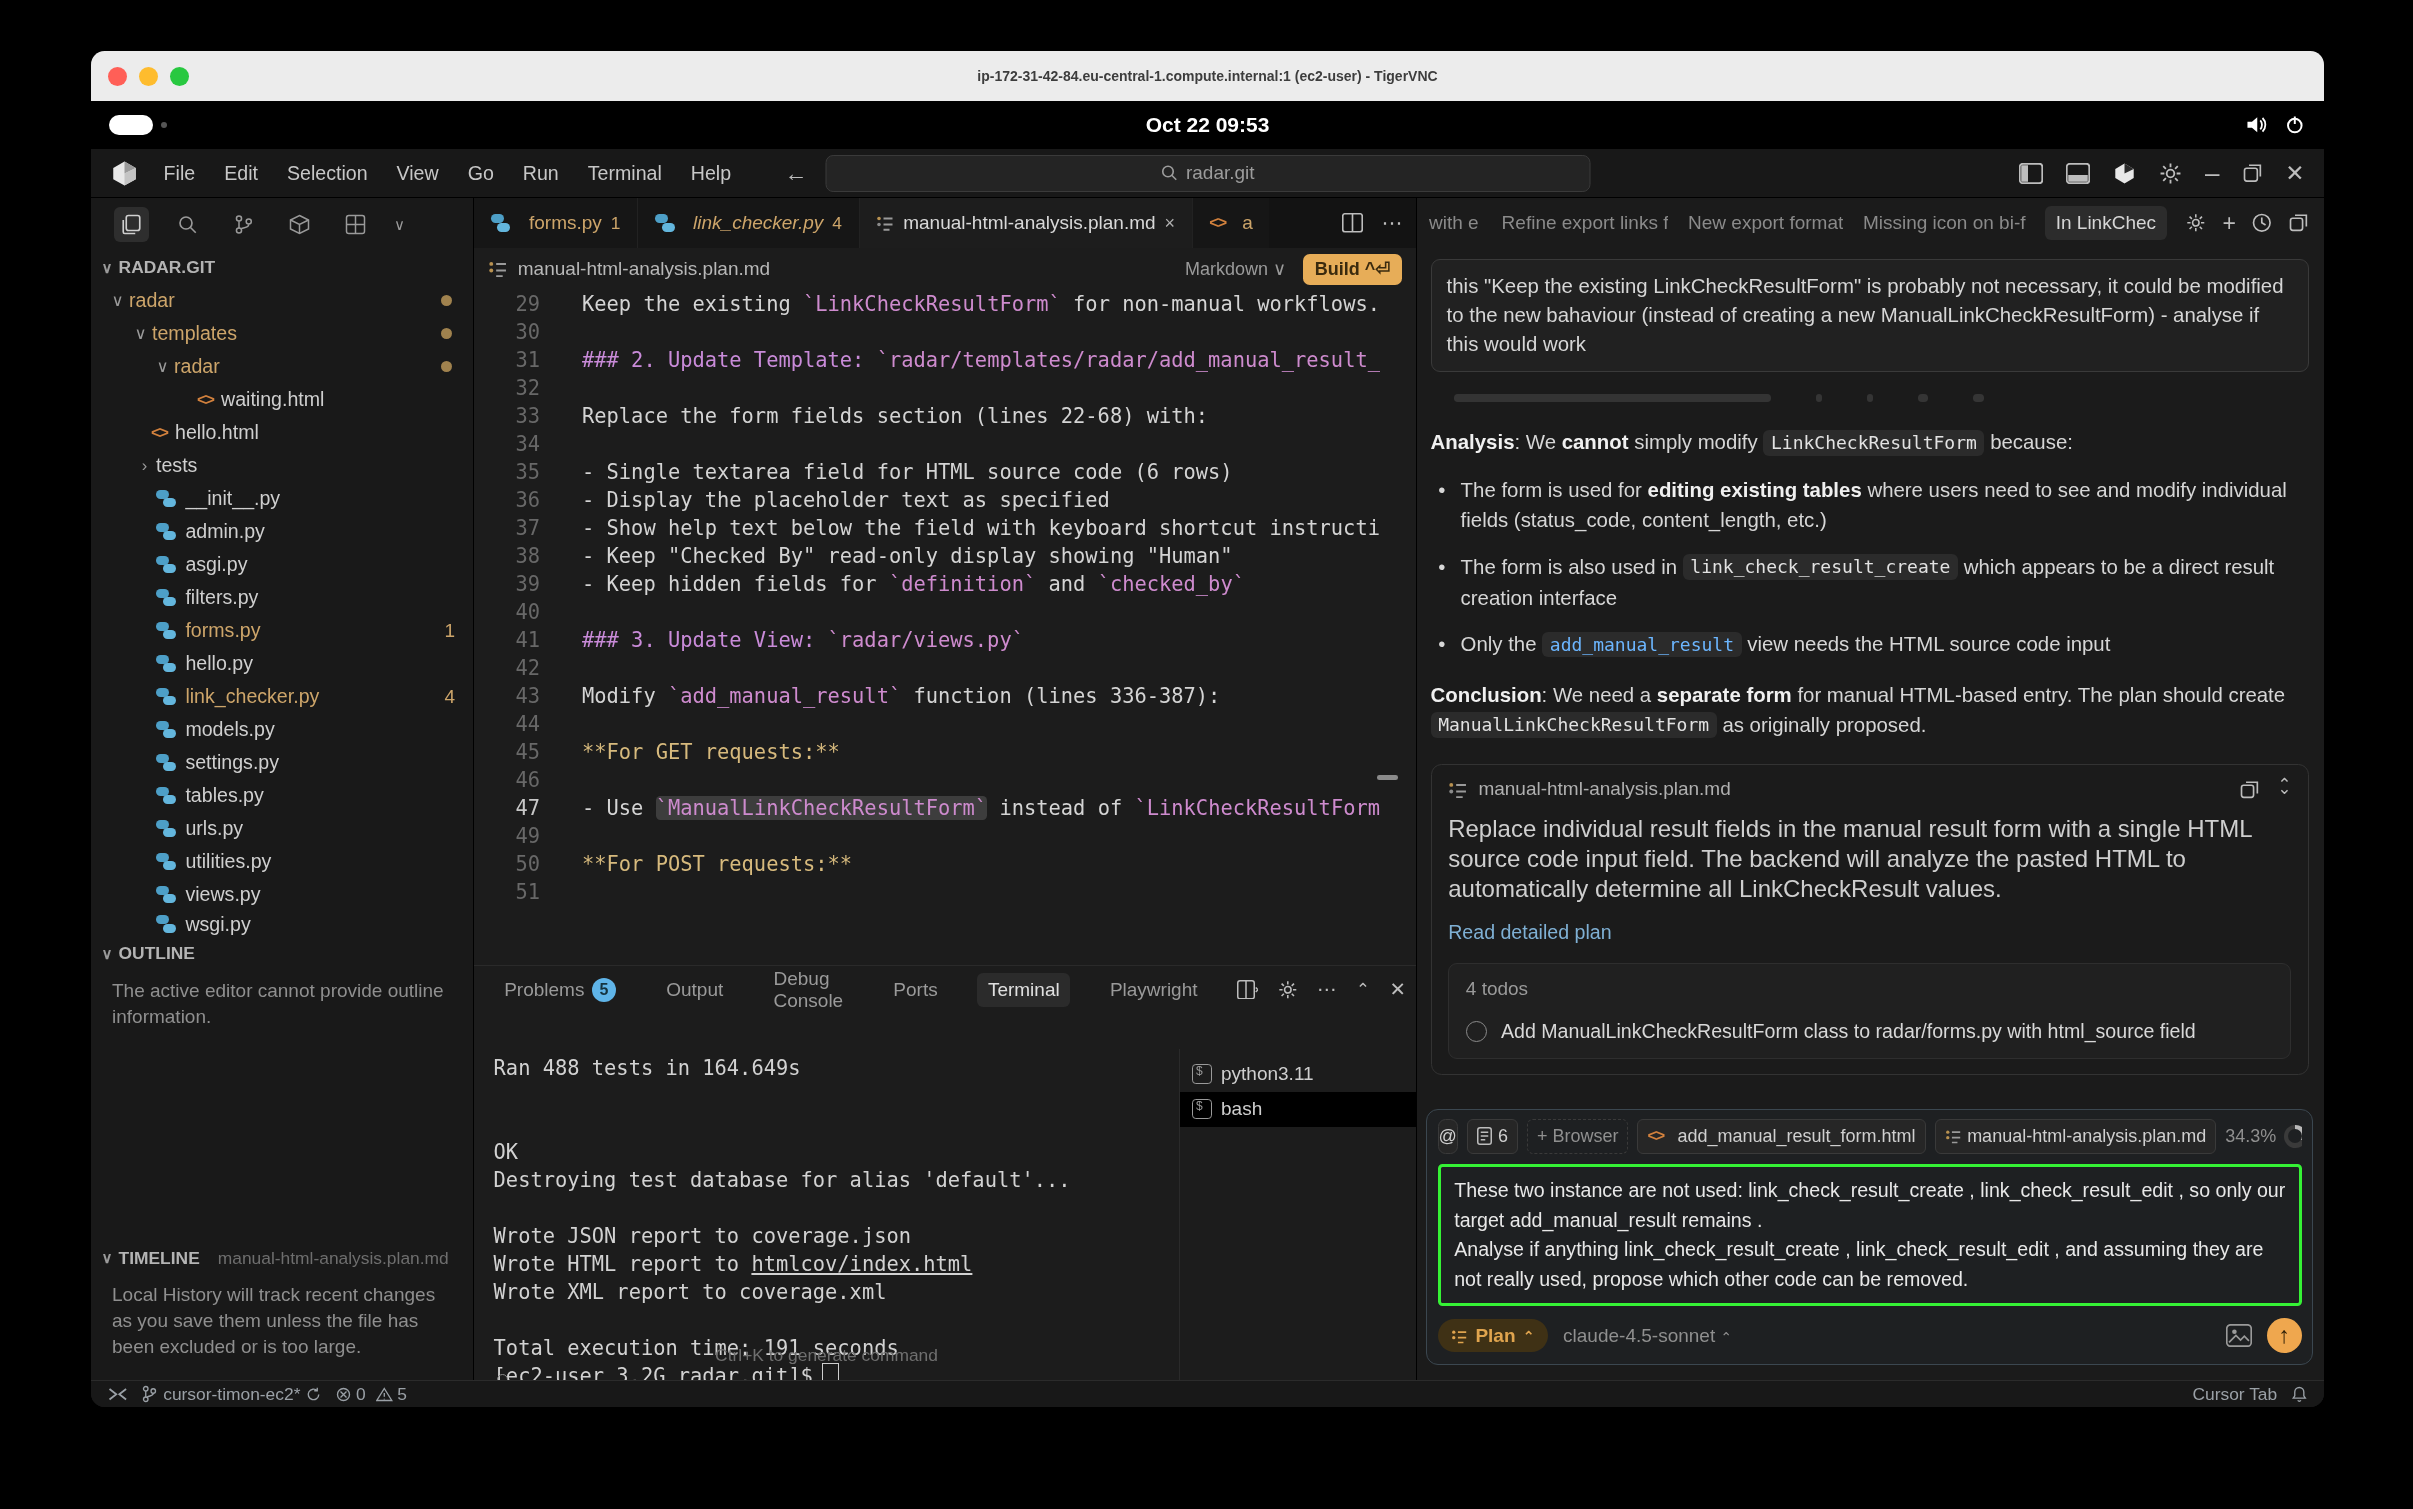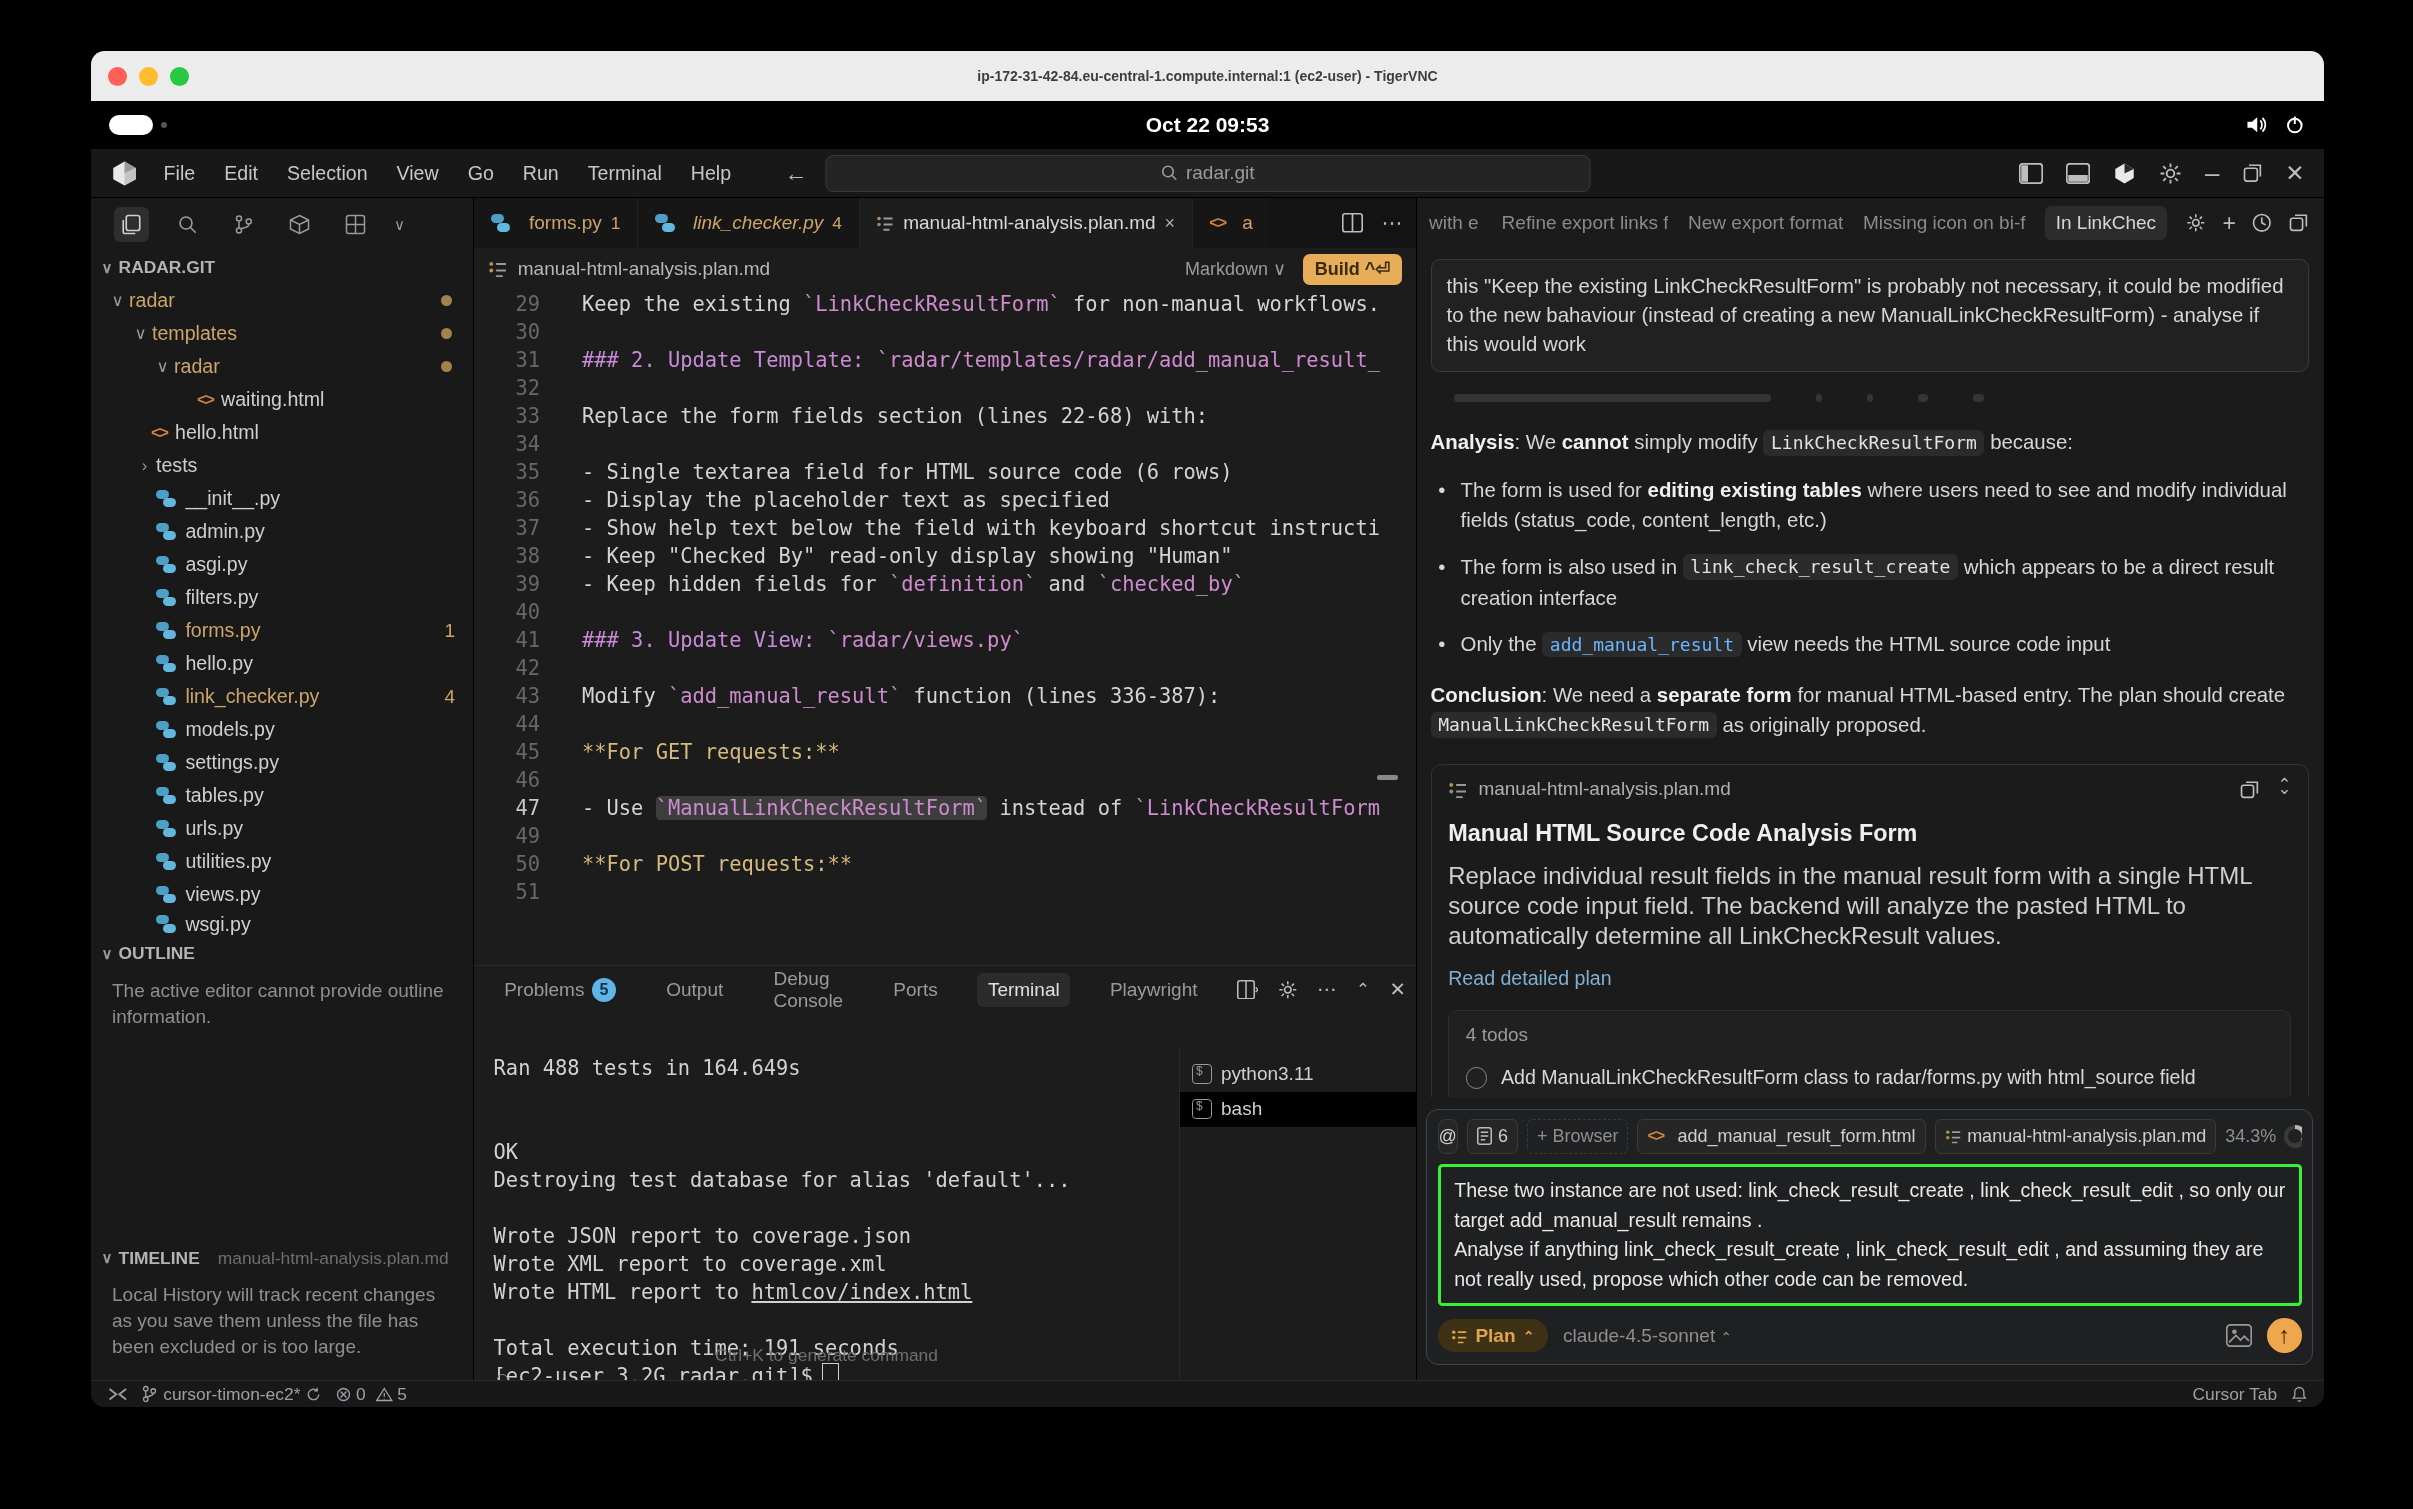--- a/index.html
+++ b/index.html
@@ -489,22 +489,22 @@
         </div>
         <div class="pbody">
           <div class="term">
             <div>Ran 488 tests in 164.649s</div>
             <div class="blank"></div>
                 <div class="blank"></div>
             <div>OK</div>
             <div>Destroying test database for alias 'default'...</div>
             <div class="blank"></div>
             <div>Wrote JSON report to coverage.json</div>
+            <div><span>Wrote HTML report to </span><span class="tlink">htmlcov/index.html</span></div>
             <div>Wrote XML report to coverage.xml</div>
-            <div><span>Wrote HTML report to </span><span class="tlink">htmlcov/index.html</span></div>
             <div class="blank"></div>
             <div>Total execution time: 191 seconds</div>
             <div class="promptline" style="position:relative">
               <span class="cmdmark"></span>
               <span>[ec2-user 3.2G radar.git]$</span>
               <span class="cursorblk"></span>
             </div>
             <div class="hint">Ctrl+K to generate command</div>
           </div>
           <div class="shells">
@@ -578,21 +578,20 @@
                 </svg>
             <span>manual-html-analysis.plan.md</span>
             <span class="hicons">
               <svg width="19.6" height="19.6" viewBox="0 0 26 26">
                     <rect x="2" y="7" width="16" height="16" rx="3" stroke="#bdbdbd" stroke-width="2.2" fill="none"></rect>
                     <path d="M8 3h15v15" stroke="#bdbdbd" stroke-width="2.2" fill="none"></path>
                   </svg>
               <span style="font-size:16.6px;line-height:10.6px;display:inline-flex;flex-direction:column;align-items:center;">⌃<span style="margin-top:-6px">⌄</span></span>
             </span>
           </div>
-          <div class="plantitle">Manual HTML Source Code Analysis Form</div>
           <div class="planbody">Replace individual result fields in the manual result form with a single HTML source code input field. The backend will analyze the pasted HTML to automatically determine all LinkCheckResult values.</div>
           <div class="planlink">Read detailed plan</div>
           <div class="todos">
             <div class="tcount">4 todos</div>
             <div class="todoitem">
                   <span class="circ"></span>
                   <span>Add ManualLinkCheckResultForm class to radar/forms.py with html_source field</span>
                 </div>
 
           </div>

